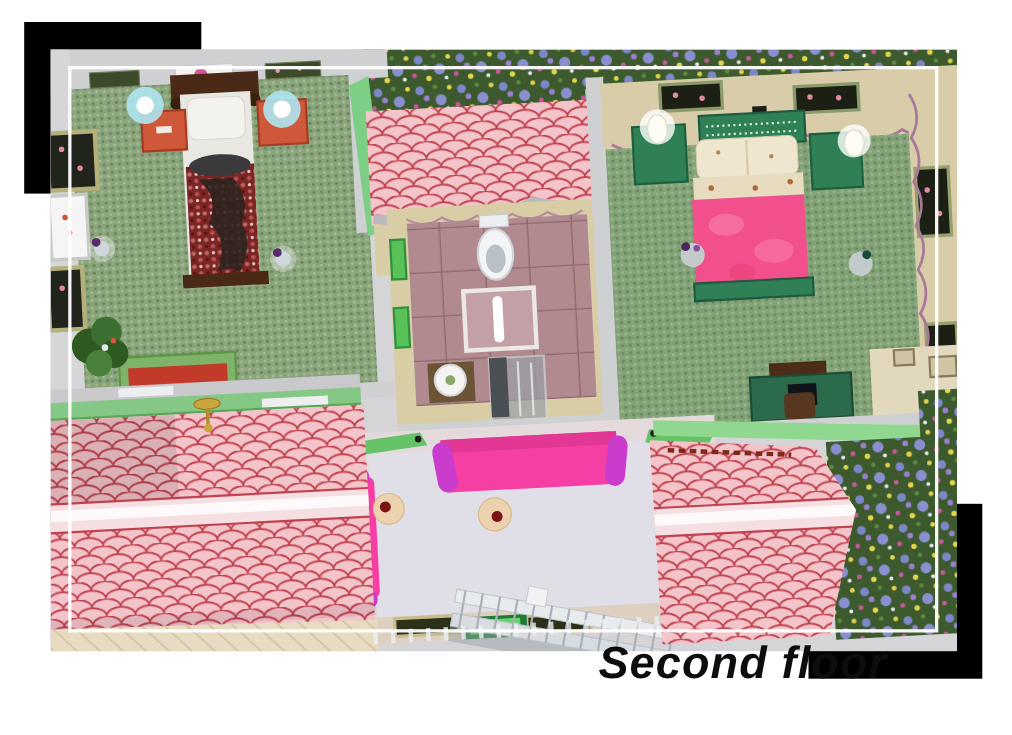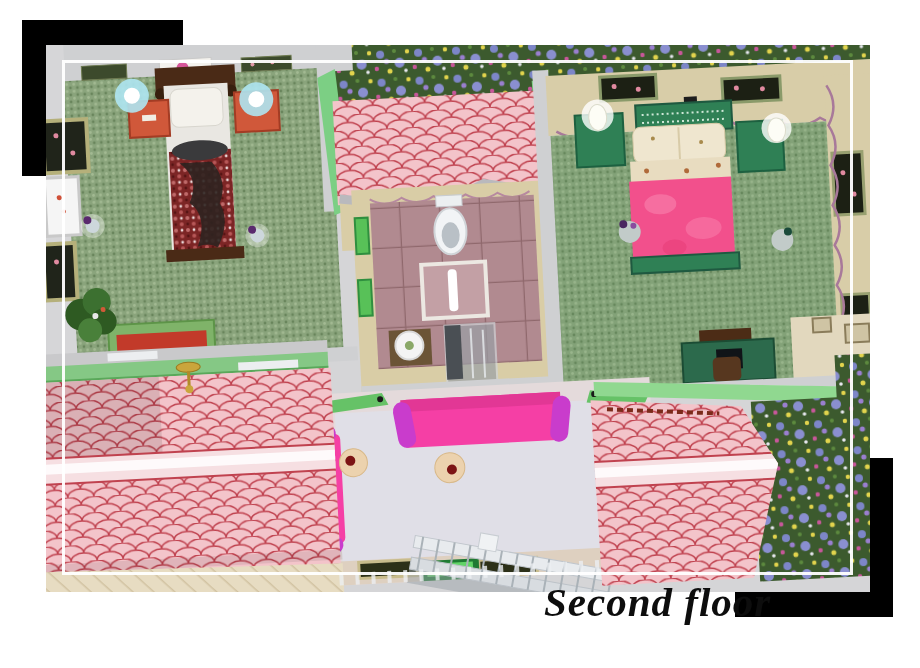--- a/index.html
+++ b/index.html
@@ -3,21 +3,21 @@
 <meta charset="utf-8">
 <style>
   html,body{margin:0;padding:0;background:#ffffff;}
   .canvas{position:relative;width:920px;height:668px;background:var(--page-bg,#ffffff);overflow:hidden;font-family:"Liberation Sans",sans-serif;}
   .black-accent{position:absolute;background:var(--accent-black,#000000);}
   .black-tl{left:22px;top:20px;width:161px;height:156px;}
   .black-br{left:735px;top:458px;width:158px;height:159px;}
   .photo{position:absolute;left:46px;top:45px;width:824px;height:547px;background:#d5d5d7;overflow:hidden;}
   .photo svg{display:block;width:824px;height:547px;}
   .frame{position:absolute;left:62px;top:60px;width:785px;height:509px;border:3px solid var(--frame-white,#ffffff);opacity:.95;pointer-events:none;}
-  .caption{position:absolute;left:544px;top:582px;font-family:Liberation Serif, serif;font-style:italic;font-weight:600;font-size:41px;letter-spacing:1px;color:var(--caption-color,#0d0d0d);white-space:nowrap;line-height:1;}
+  .caption{position:absolute;left:544px;top:582px;font-family:Liberation Sans, sans-serif;font-style:italic;font-weight:600;font-size:41px;letter-spacing:1px;color:var(--caption-color,#0d0d0d);white-space:nowrap;line-height:1;}
 </style>
 </head>
 <body>
 
 <div class="canvas">
 
   <div class="black-accent black-tl"></div>
   <div class="black-accent black-br"></div>
 
   <div class="photo">

